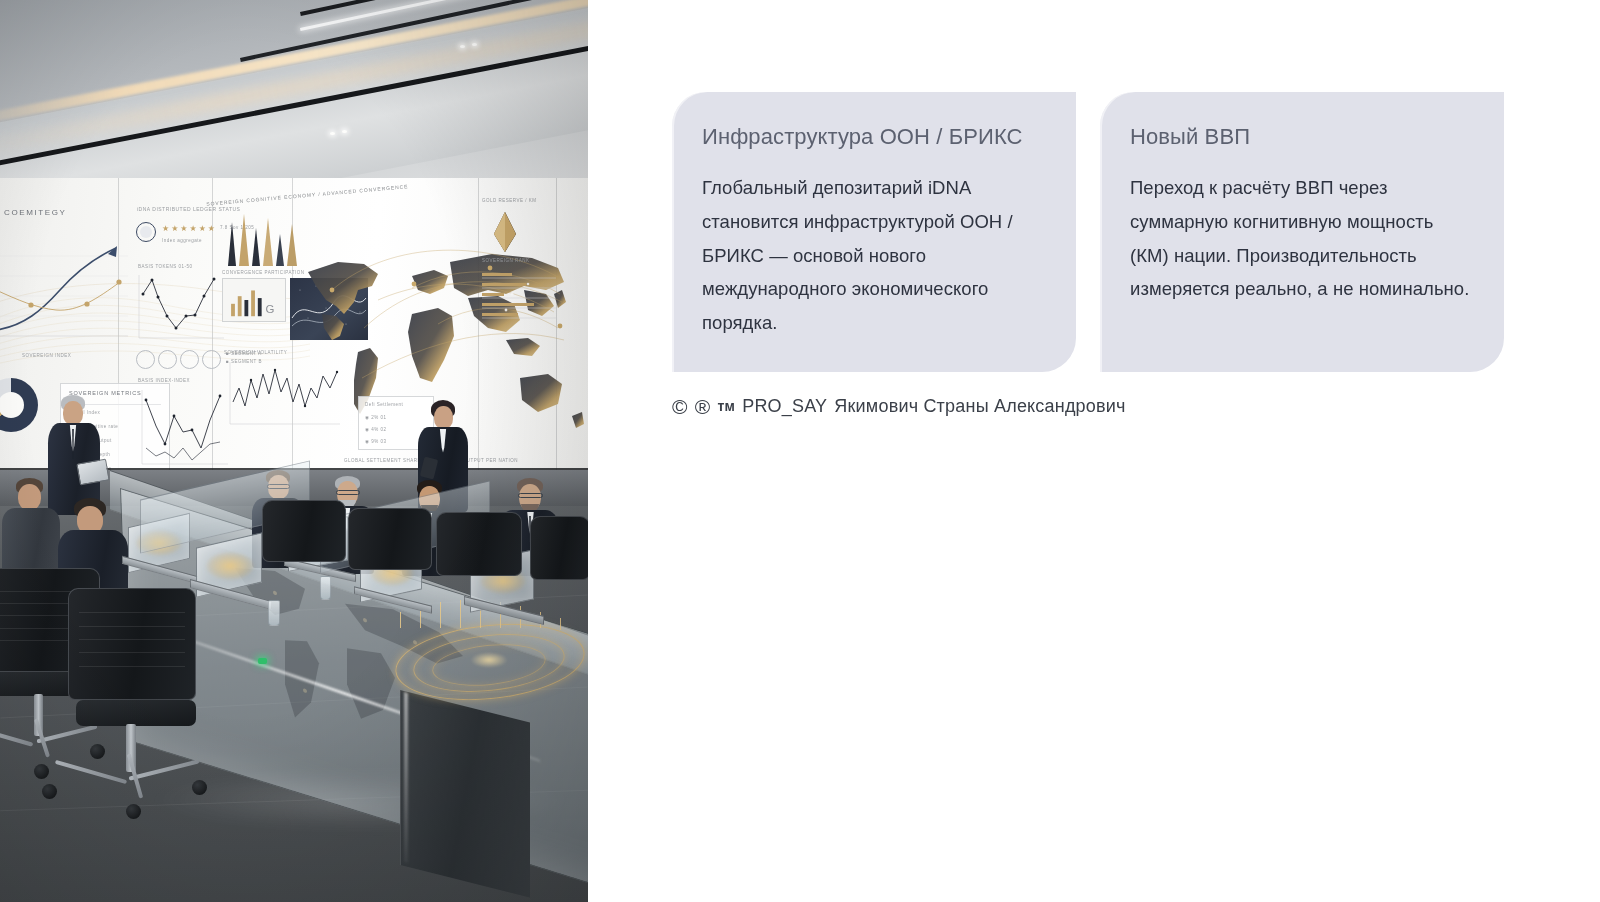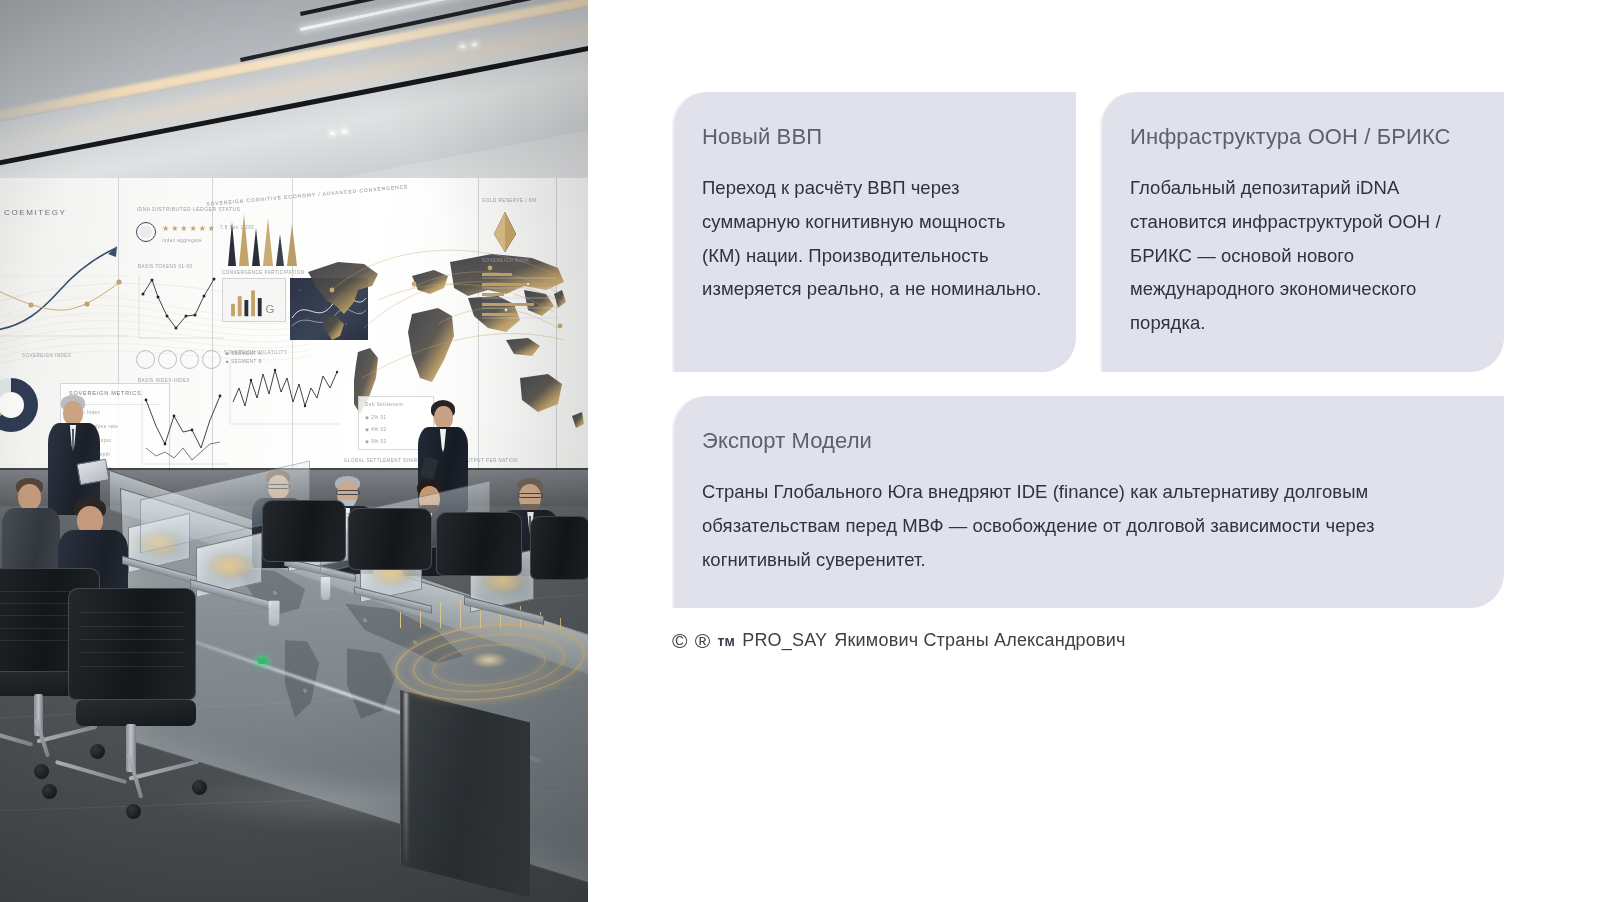--- a/index.html
+++ b/index.html
@@ -796,35 +796,31 @@
       <div class="photo-vignette"></div>
     </div>
   </div>
 
   <div class="content">
 
 
     <div class="card-row">
 
       <div class="card half">
+        <div class="card-title">Инфраструктура ООН / БРИКС</div>
+        <div class="card-body">Глобальный депозитарий iDNA становится инфраструктурой ООН / БРИКС — основой нового международного экономического порядка.</div>
+      </div>
+
+      <div class="card half">
         <div class="card-title">Новый ВВП</div>
         <div class="card-body">Переход к расчёту ВВП через суммарную когнитивную мощность (КМ) нации. Производительность измеряется реально, а не номинально.</div>
       </div>
 
-      <div class="card half">
-        <div class="card-title">Инфраструктура ООН / БРИКС</div>
-        <div class="card-body">Глобальный депозитарий iDNA становится инфраструктурой ООН / БРИКС — основой нового международного экономического порядка.</div>
-      </div>
-
     </div>
 
-    <div class="card full">
-      <div class="card-title">Экспорт Модели</div>
-      <div class="card-body">Страны Глобального Юга внедряют IDE (finance) как альтернативу долговым обязательствам перед МВФ — освобождение от долговой зависимости через когнитивный суверенитет.</div>
-    </div>
 
     <div class="footer">
       <span class="mark">©</span>
       <span class="mark">®</span>
       <span class="tm">тм</span>
       <span class="owner">PRO_SAY</span>
       <span class="owner">Якимович Страны Александрович</span>
     </div>
 
   </div>

